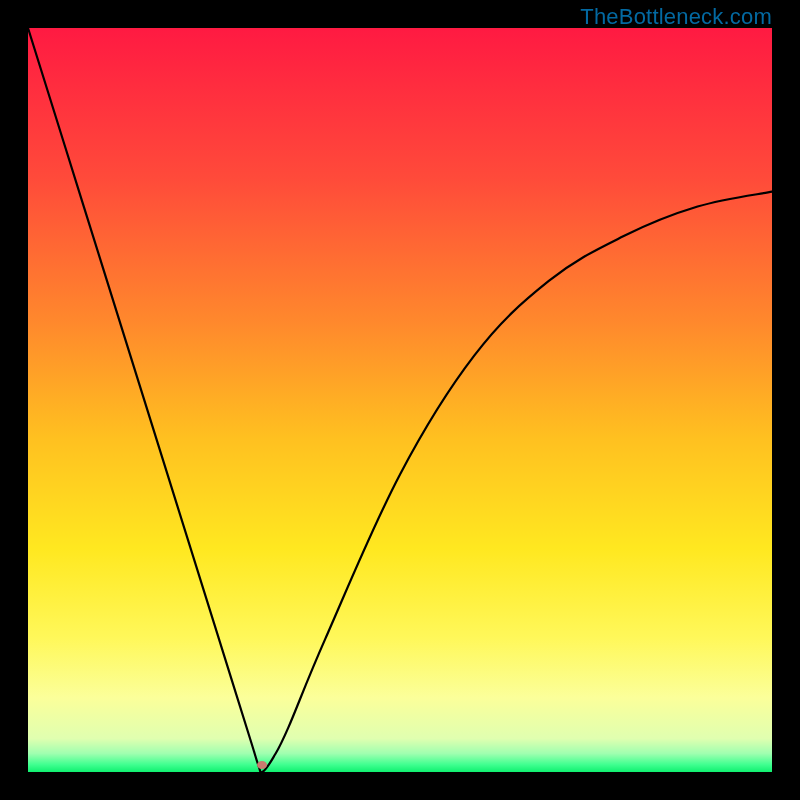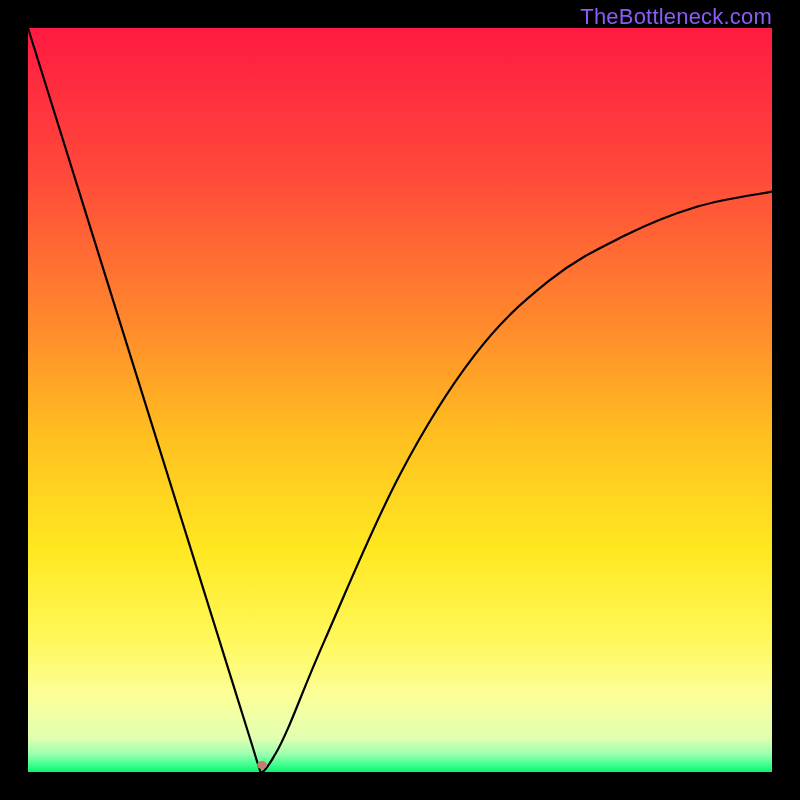--- a/index.html
+++ b/index.html
@@ -8,21 +8,21 @@
     height: 800px;
     background: #000;
     position: relative;
     overflow: hidden;
     font-family: Arial, Helvetica, sans-serif;
   }
   .watermark {
     position: absolute;
     top: 4px;
     right: 28px;
-    color: #8b5cf6;
+    color: #0369a1;
     font-size: 22px;
     font-weight: 500;
     z-index: 10;
     letter-spacing: 0.2px;
   }
   .plot-area {
     position: absolute;
     left: 28px;
     top: 28px;
     width: 744px;

